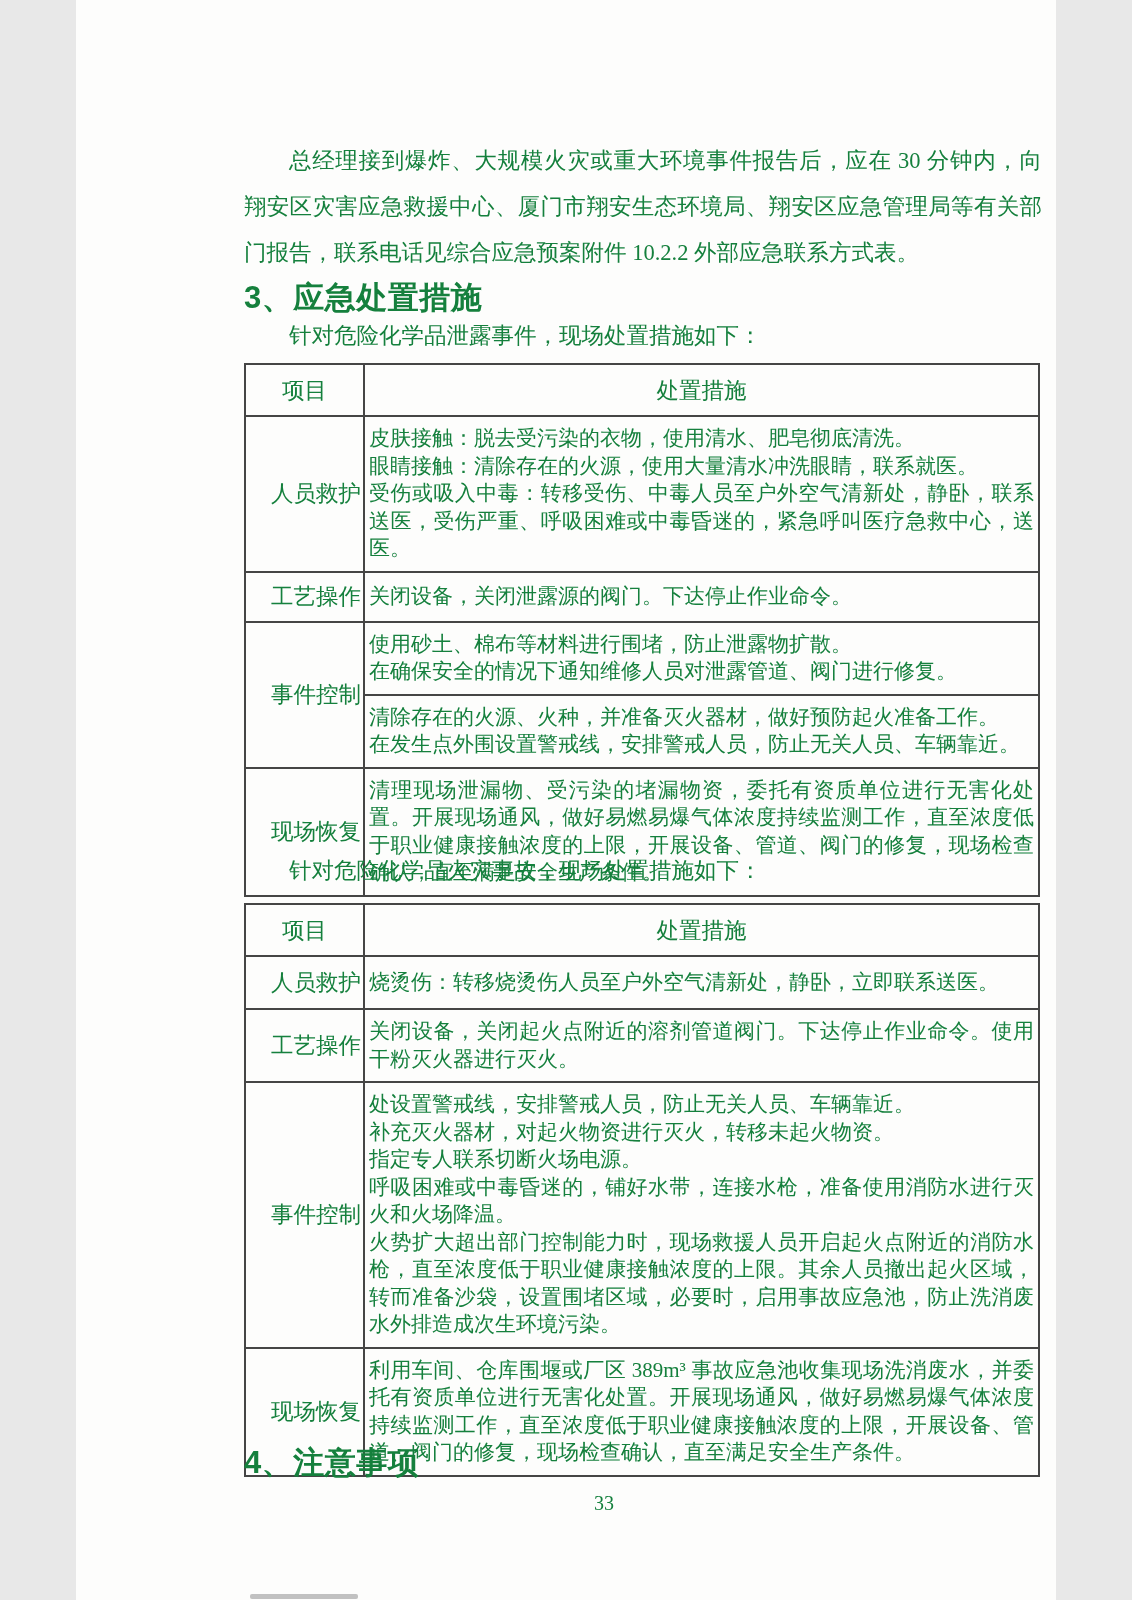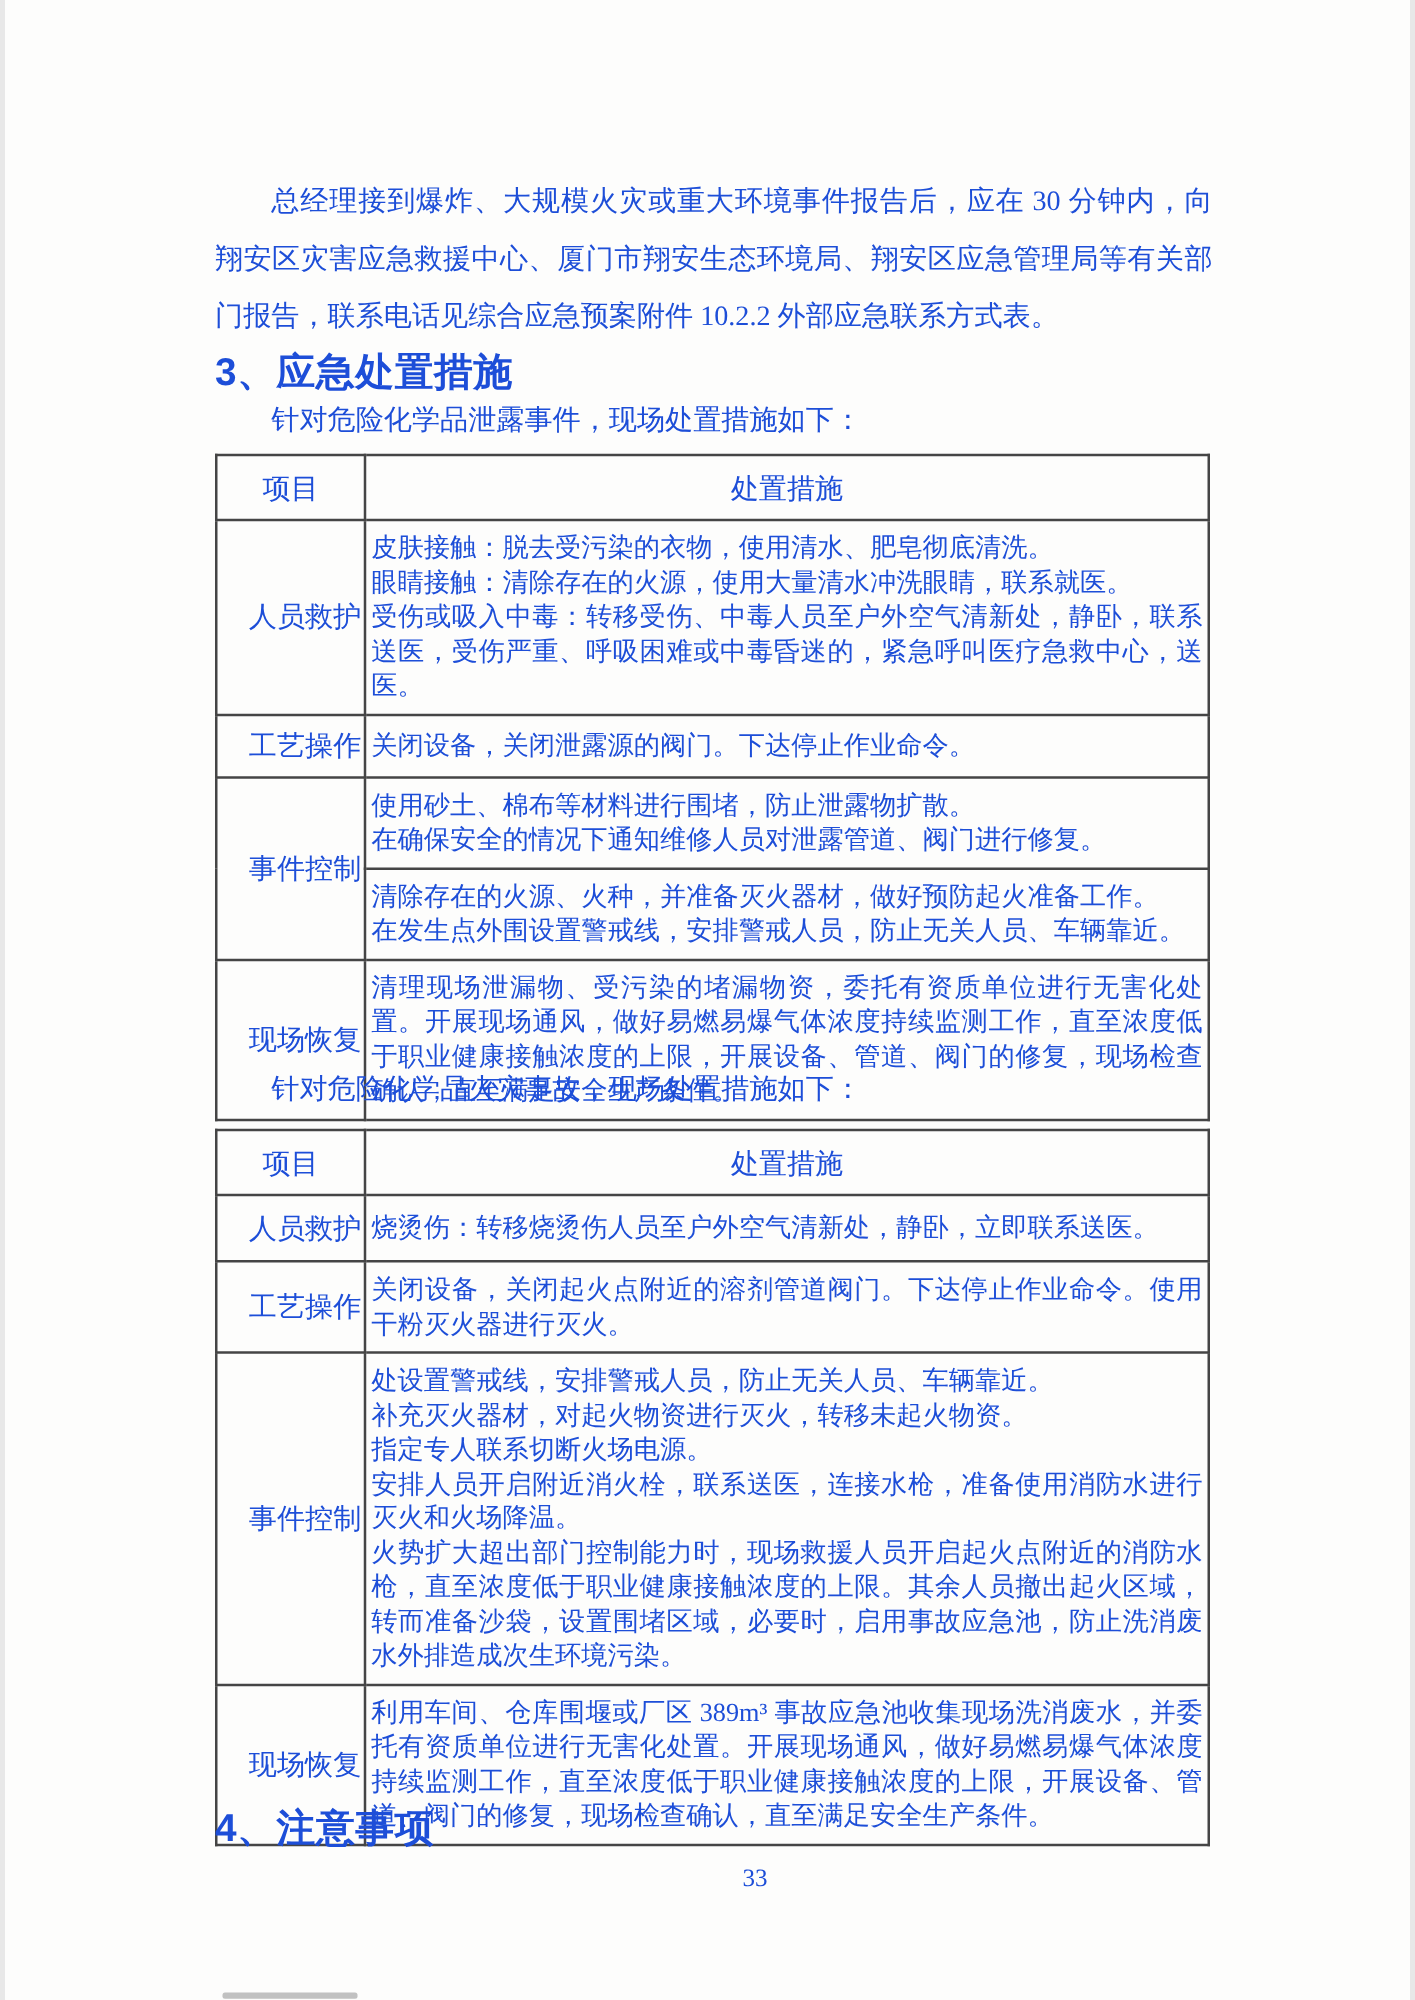--- a/index.html
+++ b/index.html
@@ -1,23 +1,23 @@
 <!DOCTYPE html>
 <html><head>
 <meta charset="utf-8">
 <style>
   html, body { margin: 0; padding: 0; background: #e8e8e8; }
   .page {
     position: relative;
-    width: 1124px;
+    width: 980px;
     height: 1600px;
     margin: 0 auto;
     background: #fdfdfc;
     font-family: "Liberation Serif", "DejaVu Serif", serif;
-    color: #1d4ed8;
+    color: #15803d;
     overflow: hidden;
   }
   .report-par {
     position: absolute;
     left: 168px;
     top: 138px;
     width: 798px;
     font-size: 22.5px;
     line-height: 46px;
     text-align: justify;
@@ -178,21 +178,21 @@
     <tr class="r-process2">
       <td class="label-cell">工艺操作</td>
       <td class="content-cell">关闭设备，关闭起火点附近的溶剂管道阀门。下达停止作业命令。使用干粉灭火器进行灭火。</td>
     </tr>
     <tr class="r-ctrl2">
       <td class="label-cell">事件控制</td>
       <td class="content-cell">
         <div>处设置警戒线，安排警戒人员，防止无关人员、车辆靠近。</div>
         <div>补充灭火器材，对起火物资进行灭火，转移未起火物资。</div>
         <div>指定专人联系切断火场电源。</div>
-        <div>安排人员开启附近消火栓，联系送医，连接水枪，准备使用消防水进行灭火和火场降温。</div>
+        <div>呼吸困难或中毒昏迷的，铺好水带，连接水枪，准备使用消防水进行灭火和火场降温。</div>
         <div>火势扩大超出部门控制能力时，现场救援人员开启起火点附近的消防水枪，直至浓度低于职业健康接触浓度的上限。其余人员撤出起火区域，转而准备沙袋，设置围堵区域，必要时，启用事故应急池，防止洗消废水外排造成次生环境污染。</div>
       </td>
     </tr>
     <tr class="r-recovery2">
       <td class="label-cell">现场恢复</td>
       <td class="content-cell">利用车间、仓库围堰或厂区 389m³ 事故应急池收集现场洗消废水，并委托有资质单位进行无害化处置。开展现场通风，做好易燃易爆气体浓度持续监测工作，直至浓度低于职业健康接触浓度的上限，开展设备、管道、阀门的修复，现场检查确认，直至满足安全生产条件。</td>
     </tr>
   </tbody>
     </table>
 

